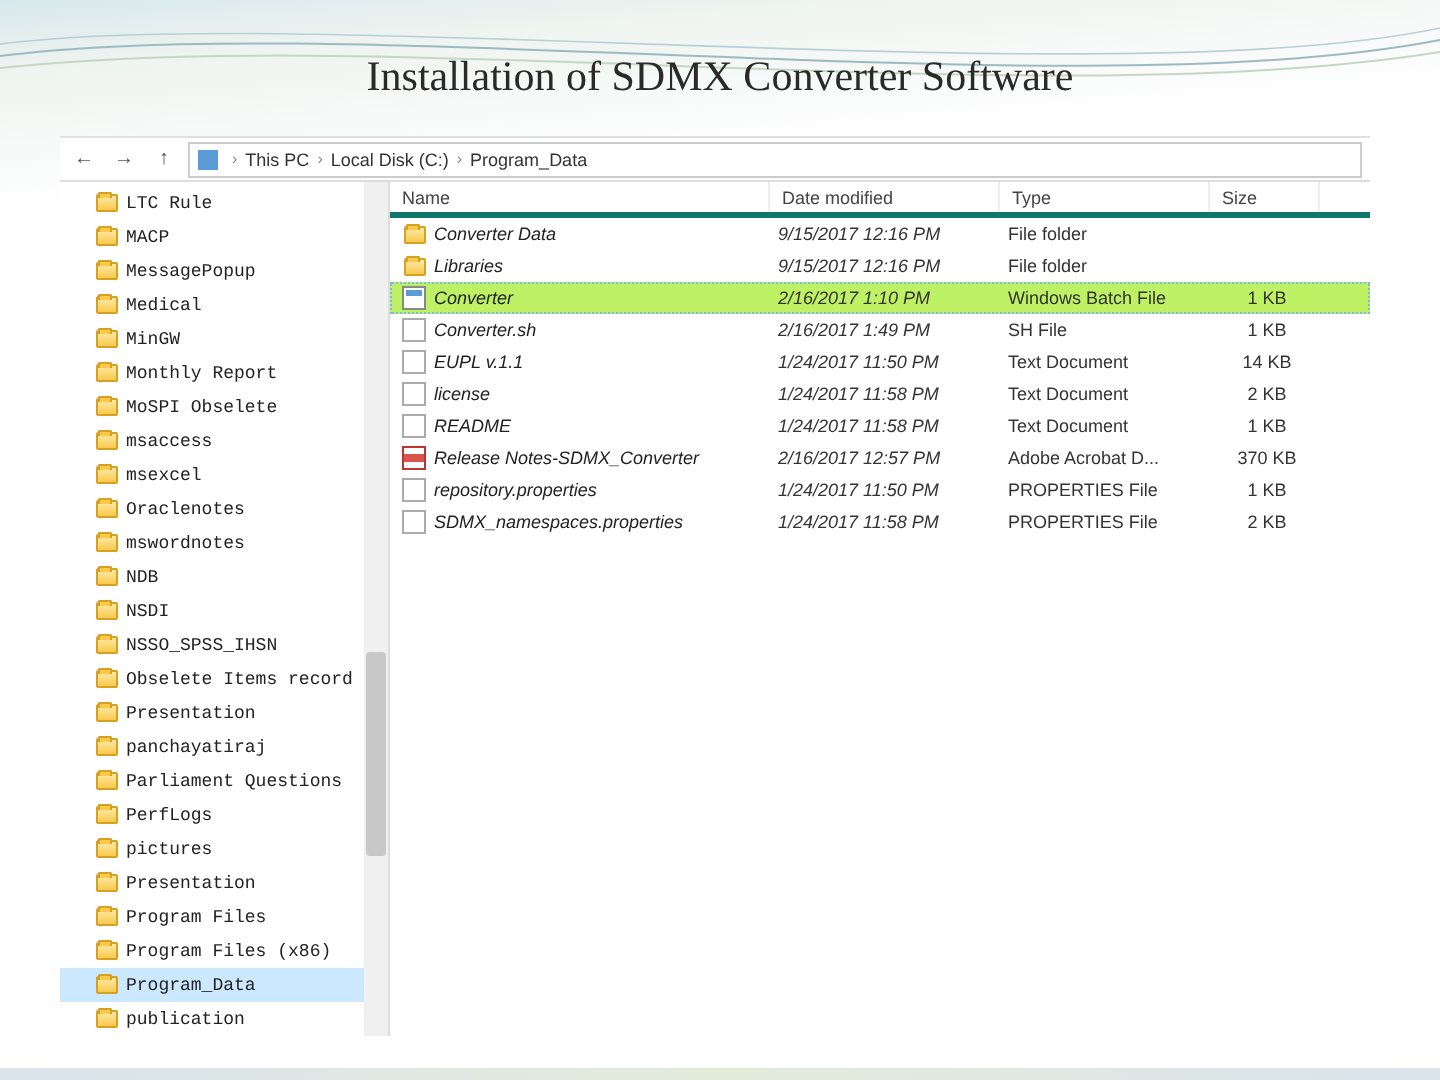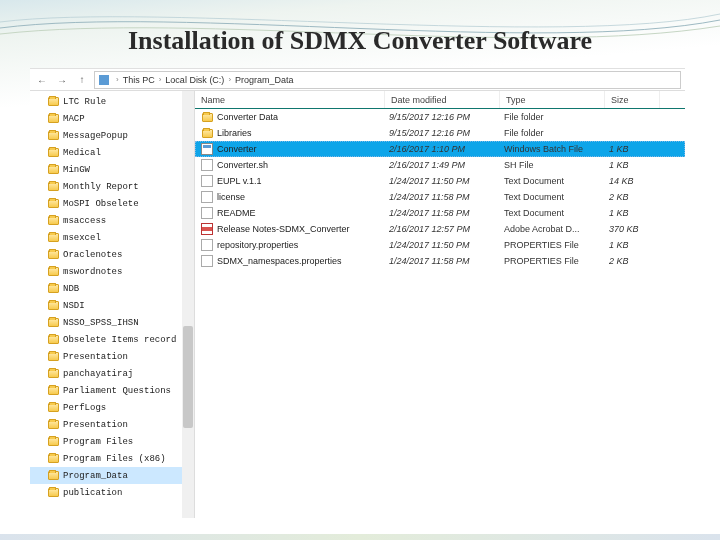--- a/index.html
+++ b/index.html
@@ -21,23 +21,23 @@
     top: 0; left: 0; right: 0;
     height: 60px;
     pointer-events: none;
   }
   .title {
     position: absolute;
     top: 26px;
     left: 0; right: 0;
     text-align: center;
     font-family: Georgia, 'Times New Roman', serif;
-    font-size: 26px;
+    font-size: 21px;
     color: #2a2a2a;
-    font-weight: 700;
+    font-weight: 400;
   }
   .explorer {
     position: absolute;
     top: 68px;
     left: 30px;
     width: 655px;
     height: 450px;
     background: #fff;
     font-size: 9px;
     color: #222;
@@ -130,21 +130,21 @@
     border-radius:1px 1px 0 0;
   }
   .main {
     flex: 1;
     display: flex;
     flex-direction: column;
   }
   .col-head {
     display: flex;
     height: 18px;
-    border-bottom: 1px solid #0f766e;
+    border-bottom: 3px solid #0f766e;
     color: #444;
     align-items: center;
   }
   .col-head > div {
     padding-left: 6px;
     border-right: 1px solid #eee;
     height: 100%;
     display: flex;
     align-items: center;
   }
@@ -153,21 +153,21 @@
   .c-type { width: 105px; }
   .c-size { width: 55px; }
   .file-list { flex:1; }
   .row {
     display: flex;
     height: 16px;
     align-items: center;
     padding-left: 6px;
   }
   .row.selected {
-    background: #0ea5e9;
+    background: #bef264;
     outline: 1px dotted #7ab8e8;
     outline-offset: -1px;
   }
   .row .ic {
     width: 12px; height: 12px;
     margin-right: 4px;
     flex: none;
     display:inline-flex;
     align-items:center;
     justify-content:center;
@@ -206,24 +206,24 @@
     border:1px solid #b33;
     position:relative;
   }
   .ic.pdf::after{
     content:"";
     position:absolute;
     left:0; right:0; top:3px; height:4px;
     background:#d9534f;
   }
   .row > span { overflow: hidden; text-overflow: ellipsis; white-space: nowrap; }
-  .rn { width: 172px; }
+  .rn { width: 172px; font-style: italic; }
   .rd { width: 115px; color:#333;font-style:italic;}
   .rt { width: 105px; color:#333;}
-  .rs { width: 55px; text-align: left; padding-right: 6px; color:#333;font-style:italic;}
+  .rs { width: 55px; text-align: center; padding-right: 6px; color:#333;}
   .footer-accent{
     position:absolute;
     left:0;right:0;bottom:0;
     height:6px;
     background:linear-gradient(90deg,#6b8eb5,#8fb36b,#6b8eb5);
     opacity:.25;
   }
 </style>
 </head>
 <body>
@@ -327,20 +327,24 @@
         <div class="tree-item">
           <span class="folder-icon"></span>
           <span>Parliament Questions</span>
         </div>
         <div class="tree-item">
           <span class="folder-icon"></span>
           <span>PerfLogs</span>
         </div>
         <div class="tree-item">
           <span class="folder-icon"></span>
+          <span>pictures</span>
+        </div>
+        <div class="tree-item">
+          <span class="folder-icon"></span>
           <span>Presentation</span>
         </div>
         <div class="tree-item">
           <span class="folder-icon"></span>
           <span>Program Files</span>
         </div>
         <div class="tree-item">
           <span class="folder-icon"></span>
           <span>Program Files (x86)</span>
         </div>

